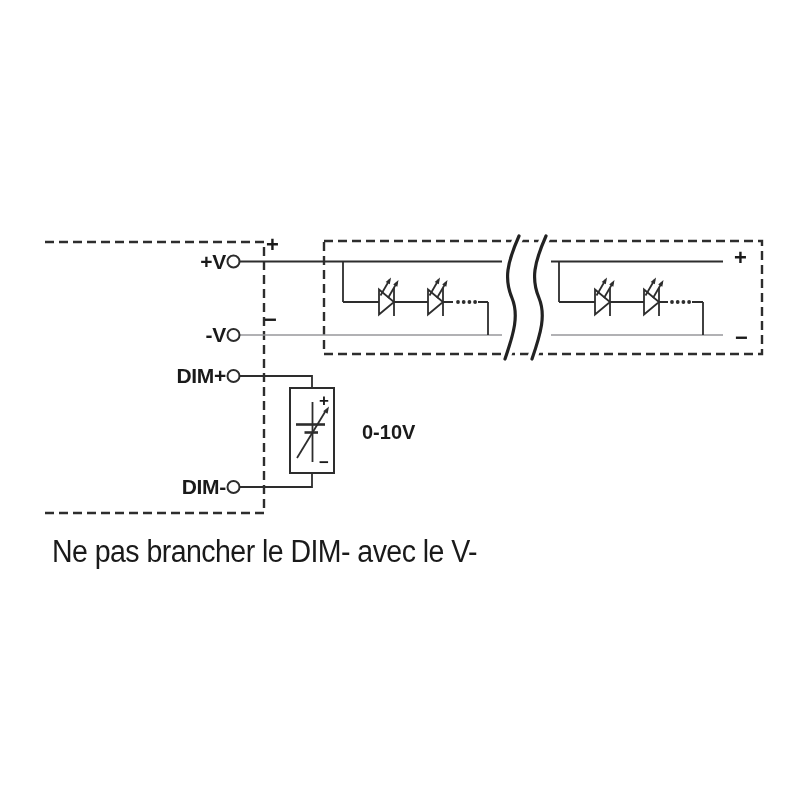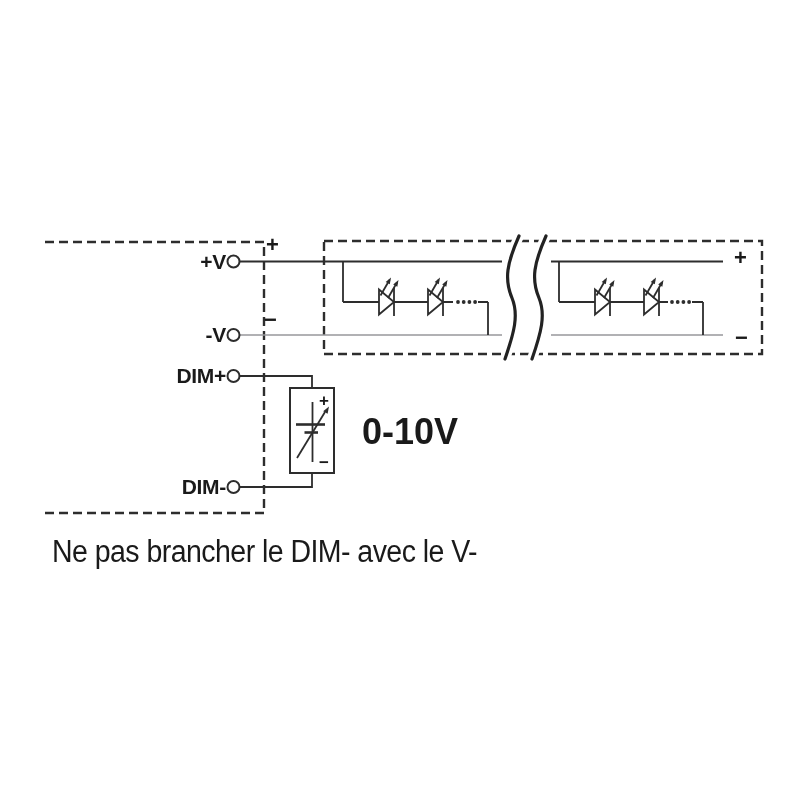--- a/index.html
+++ b/index.html
@@ -23,21 +23,21 @@
   .wave     { fill:none; stroke:#222222; stroke-width:3.2; stroke-linecap:round; }
 
   
   .tlabel {
     position:absolute; left:120px; width:106px; text-align:right;
     font-size:21px; line-height:26px; font-weight:700; letter-spacing:-0.3px;
     color:var(--text,#1a1a1a); white-space:nowrap;
   }
   .sign     { position:absolute; font-size:22px; line-height:22px; font-weight:700; color:var(--text,#1a1a1a); }
   .src-sign { position:absolute; font-size:17px; line-height:17px; font-weight:700; color:var(--text,#1a1a1a); }
-  .src-label{ position:absolute; left:362px; top:418px; font-size:36px; line-height:28px; font-weight:600;
+  .src-label{ position:absolute; left:362px; top:418px; font-size:20px; line-height:28px; font-weight:600;
               color:var(--text,#1a1a1a); white-space:nowrap; }
   .note {
     position:absolute; left:52px; top:535px; font-size:31px; line-height:34px; font-weight:400;
     letter-spacing:-0.6px; color:var(--text,#1a1a1a); white-space:nowrap;
     transform:scaleX(0.92); transform-origin:left center;
   }
 </style>
 </head>
 <body>
 

